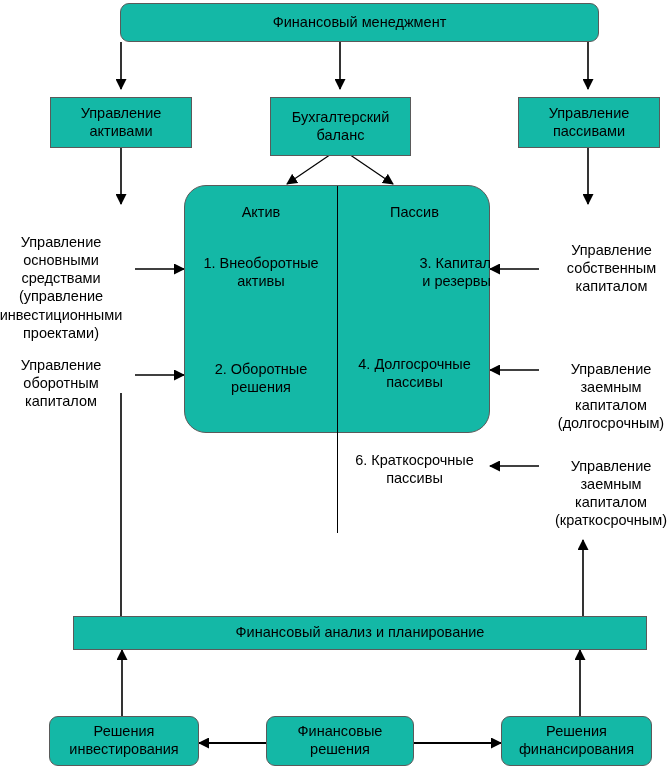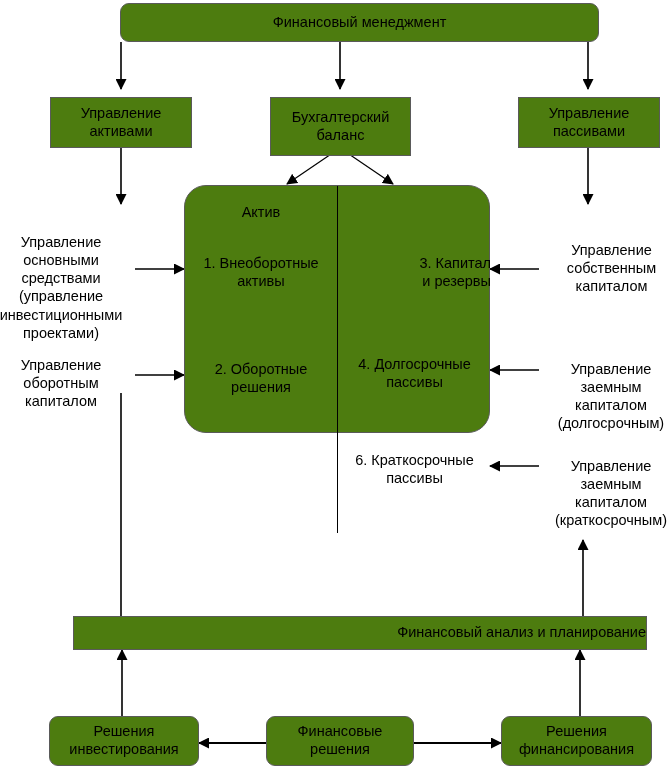--- a/index.html
+++ b/index.html
@@ -20,21 +20,21 @@
     left: 0;
     top: 0;
     width: 671px;
     height: 771px;
     pointer-events: none;
   }
   .node {
     position: absolute;
     box-sizing: border-box;
     border: 1px solid #5a5a5a;
-    background: #4d7c0f;
+    background: #14b8a6;
     display: flex;
     align-items: center;
     justify-content: center;
     text-align: center;
     font-size: 14.5px;
     color: #000000;
     line-height: 1.22;
   }
   .node.rounded { border-radius: 9px; }
   .node.biground { border-radius: 22px; }
@@ -140,20 +140,23 @@
     <span style="white-space:pre-line">Управление
 пассивами</span>
   </div>
 
   <div class="node biground" style="left:184px; top:185px; width:306px; height:248px; display:block;">
     <div style="position:absolute; left:152px; top:0; width:1px; height:347px; background:#000000;"></div>
 
     <div class="balance-inner" style="left:0; top:17px; width:152px;">
       <span>Актив</span>
     </div>
+    <div class="balance-inner" style="left:153px; top:17px; width:153px;">
+      <span>Пассив</span>
+    </div>
 
     <div class="balance-inner" style="left:0; top:68px; width:152px;">
       <span>1.</span>
       <span style="white-space:pre-line">Внеоборотные
 активы</span>
     </div>
 
     <div class="balance-inner" style="left:0; top:174px; width:152px;">
       <span>2.</span>
       <span style="white-space:pre-line">Оборотные
@@ -207,21 +210,21 @@
     <div>(долгосрочным)</div>
   </div>
 
   <div class="label" style="left:536px; top:457px; width:150px; text-align:center;">
     <div>Управление</div>
     <div>заемным</div>
     <div>капиталом</div>
     <div>(краткосрочным)</div>
   </div>
 
-  <div class="node" style="left:73px; top:616px; width:574px; height:34px;justify-content:flex-end;">
+  <div class="node" style="left:73px; top:616px; width:574px; height:34px;">
     <span>Финансовый анализ и планирование</span>
   </div>
 
   <div class="node rounded" style="left:49px; top:716px; width:150px; height:50px;">
     <span style="white-space:pre-line">Решения
 инвестирования</span>
   </div>
 
   <div class="node rounded" style="left:266px; top:716px; width:148px; height:50px;">
     <span style="white-space:pre-line">Финансовые

